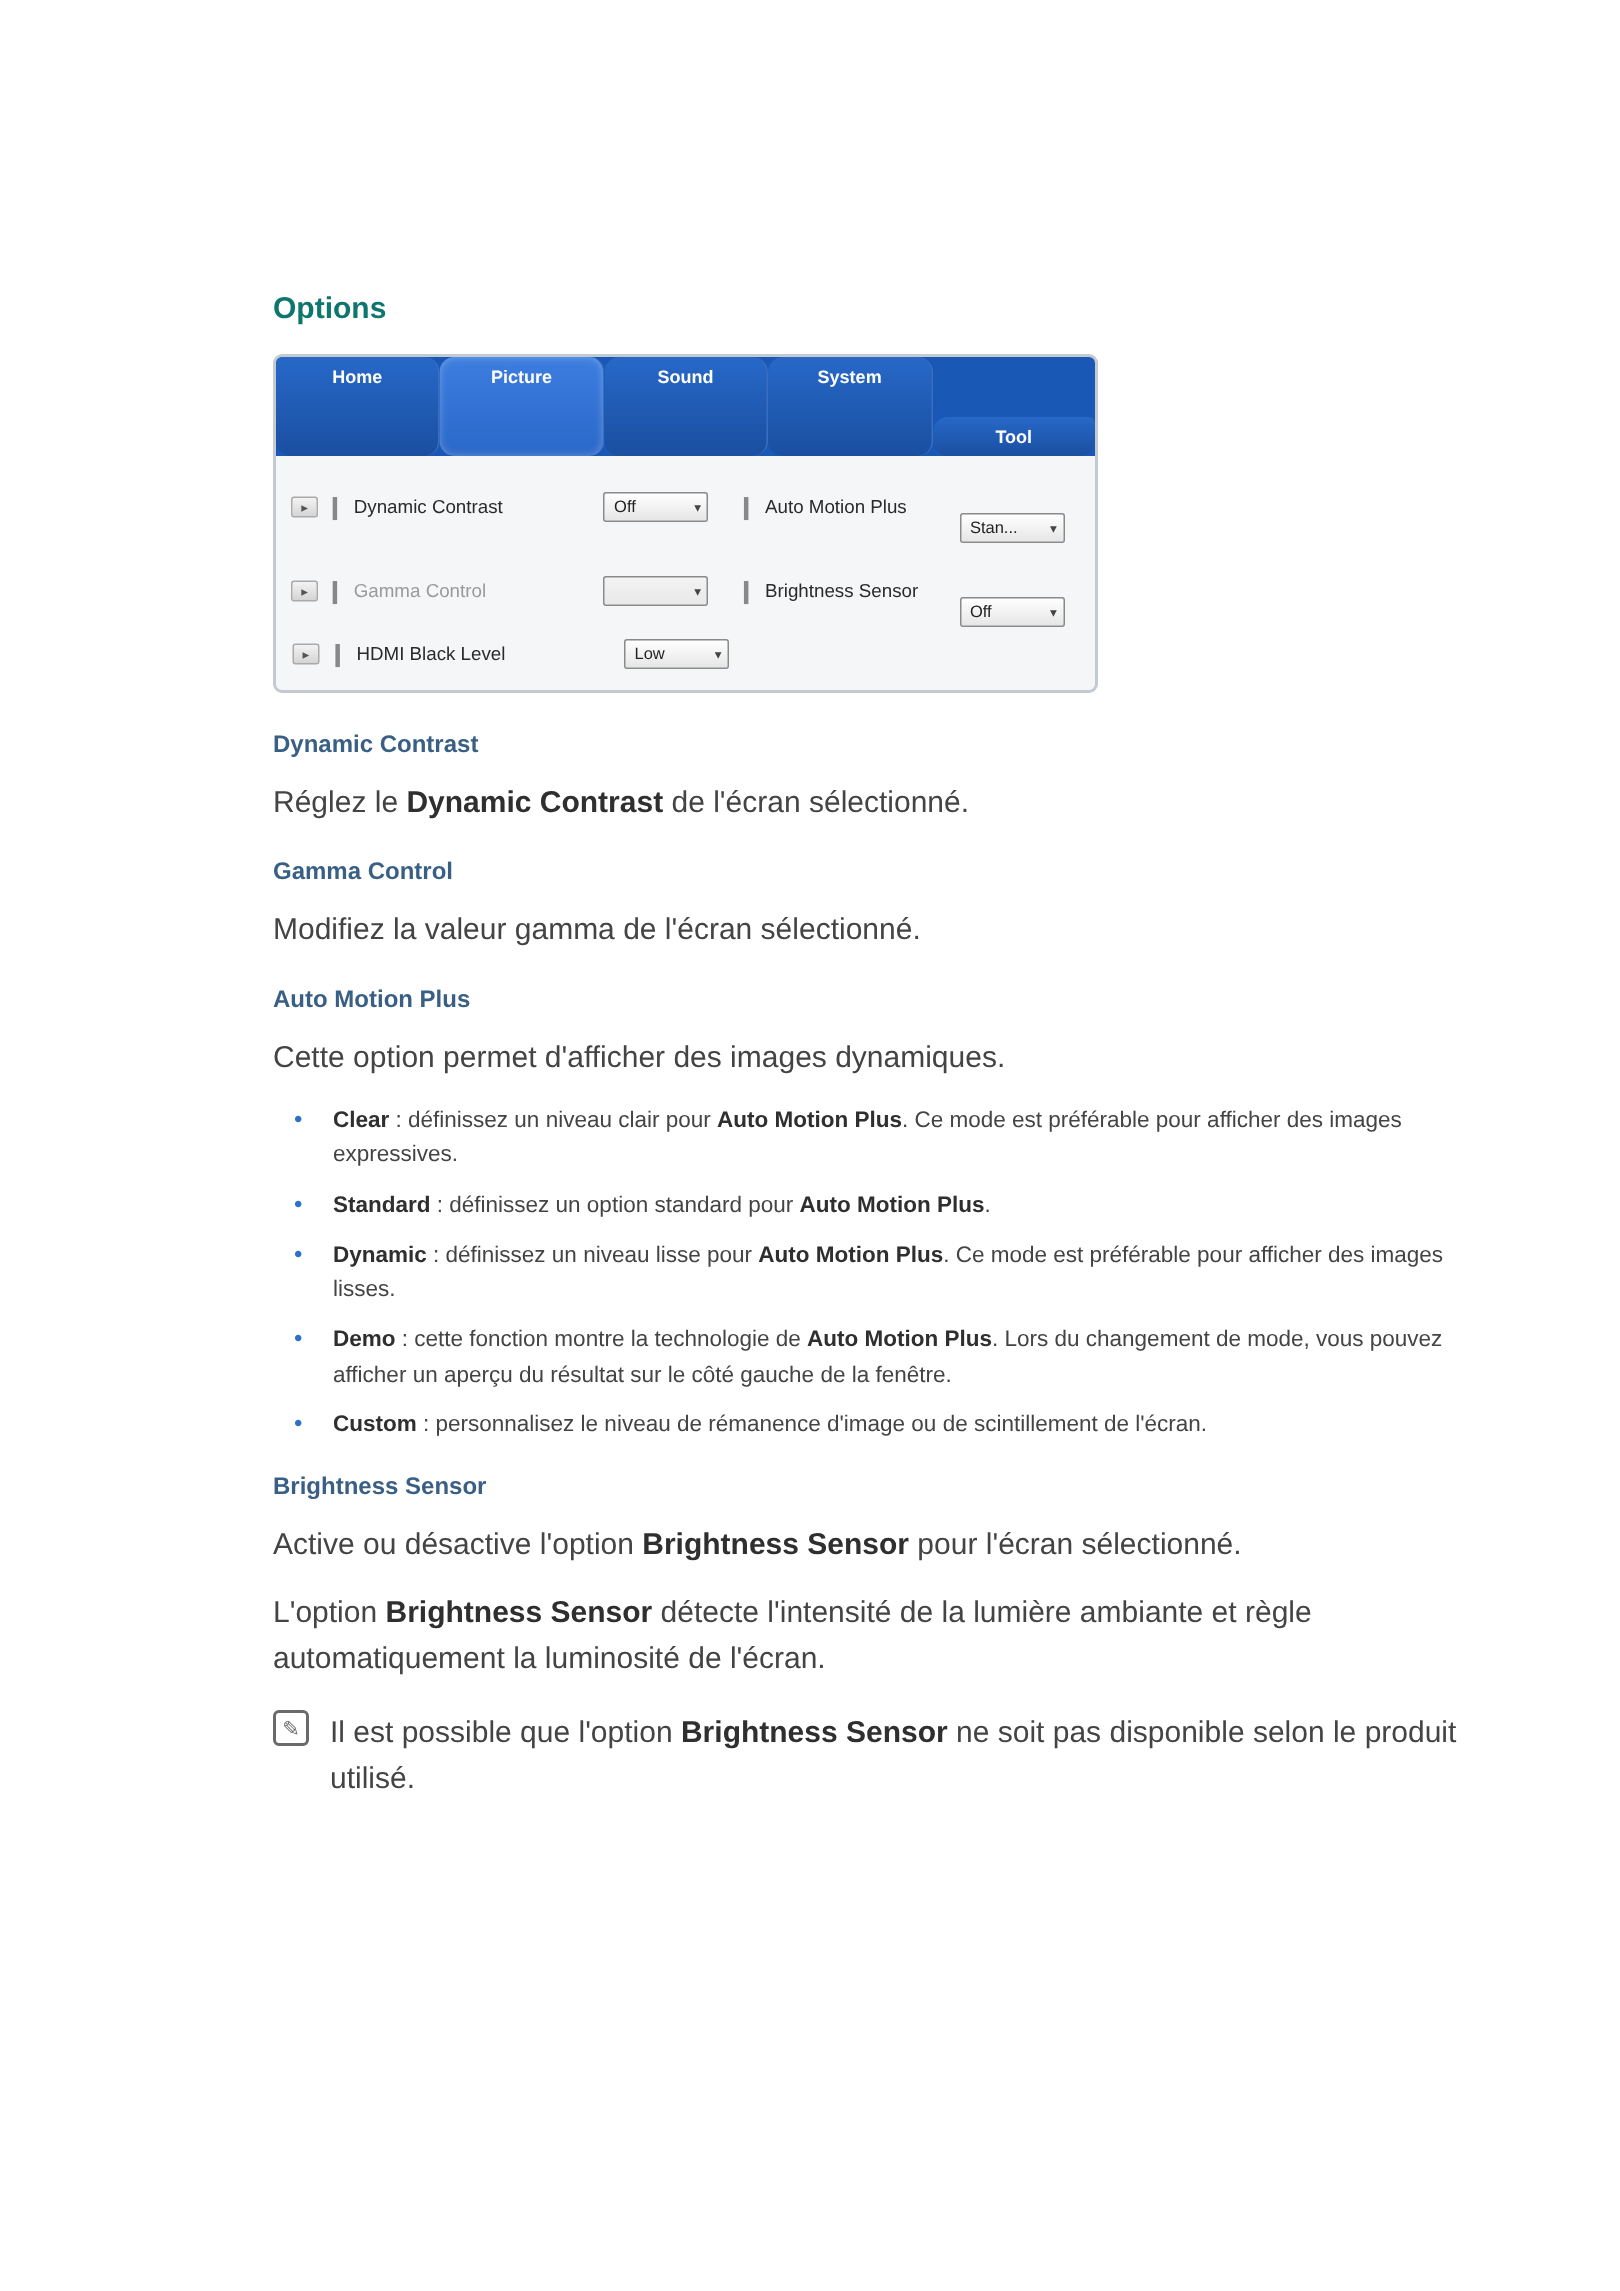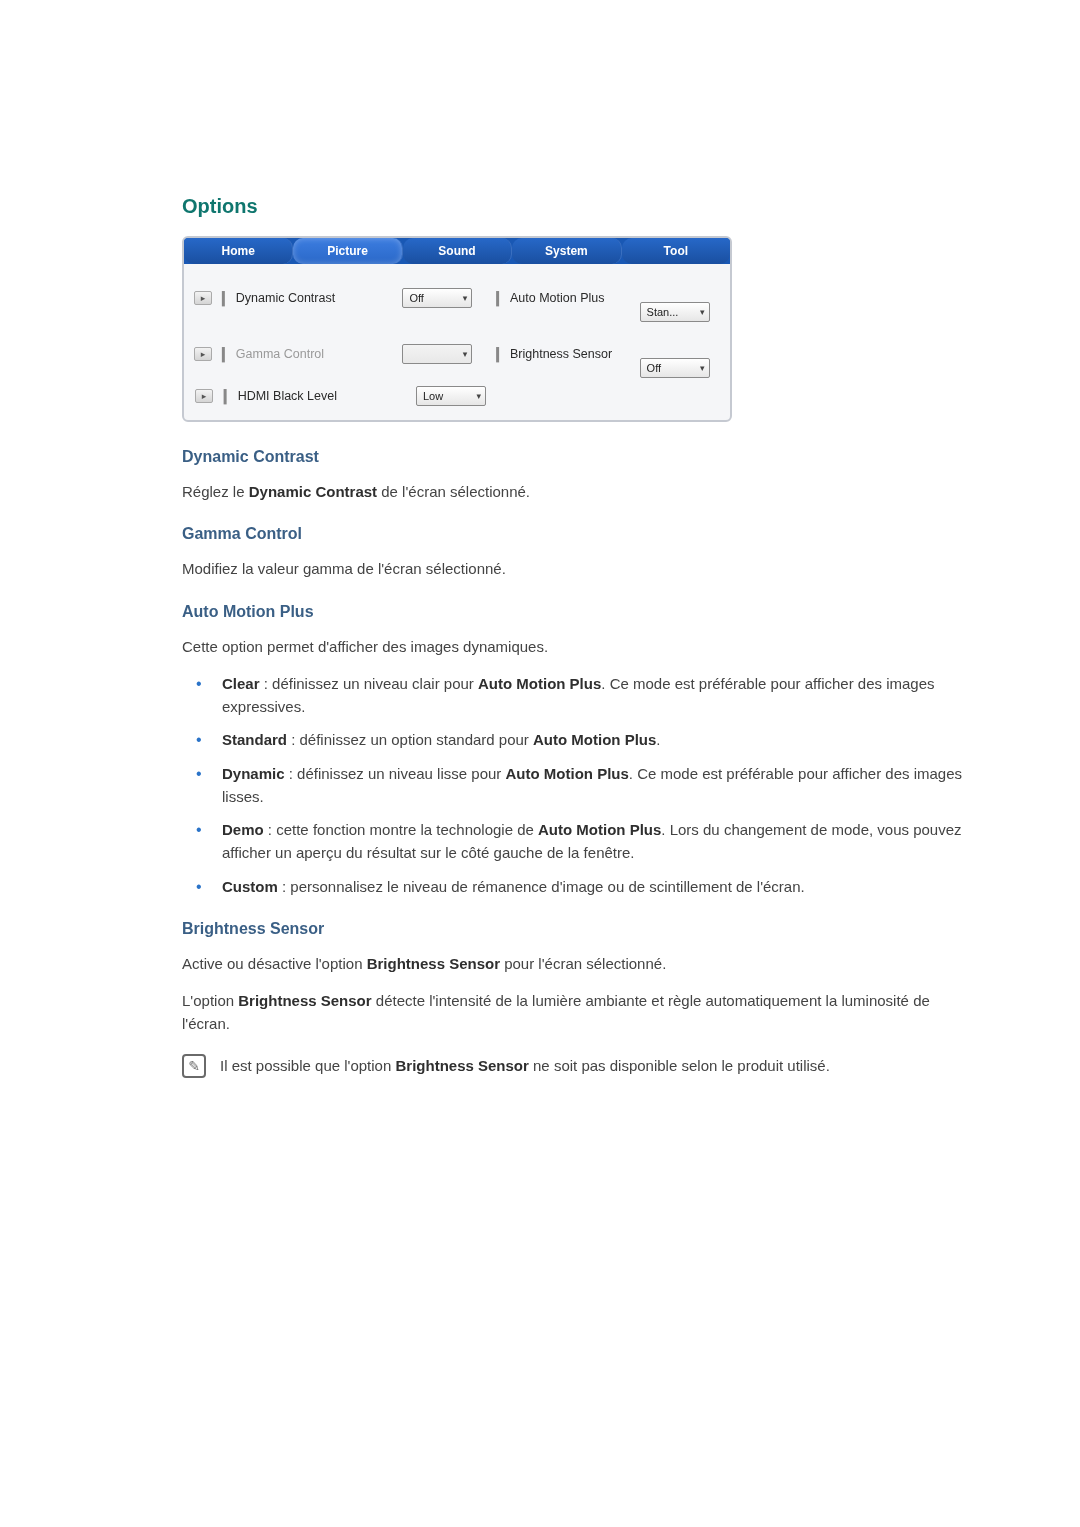--- a/index.html
+++ b/index.html
@@ -41,21 +41,21 @@
     background: linear-gradient(#2768c8, #1a4fa0);
     border-radius: 10px;
   }
   .tab:first-child {
     border-top-left-radius: 4px;
   }
   .tab.active {
     background: linear-gradient(#3c7de0, #2a68c8);
     box-shadow: inset 0 0 6px rgba(255,255,255,0.3);
   }
-  .tab:last-child { border-right:none; border-top-right-radius:4px; }
+  .tab:last-child { border-right:none; border-top-right-radius:4px;margin-top:40px; }
   .rows { padding: 6px 8px 10px 0; }
   .row {
     display: flex;
     align-items: center;
     padding: 4px 0;
   }
   .chevcell {
     width: 40px;
     display:flex; align-items:center; justify-content:center;
   }
@@ -95,21 +95,21 @@
 
   
   h2.subh {
     color: #3a5f85;
     font-size: 16px;
     font-weight: bold;
     margin-top: 22px;
     margin-bottom: 14px;
   }
   p.body {
-    font-size: 15px;
+    font-size: 20px;
     color: #444;
     line-height: 1.55;
     margin-bottom: 14px;
   }
   strong { color:#2f2f2f; font-weight:bold; }
   ul.notes {
     list-style: none;
     margin: 8px 0 14px 14px;
   }
   ul.notes li {

